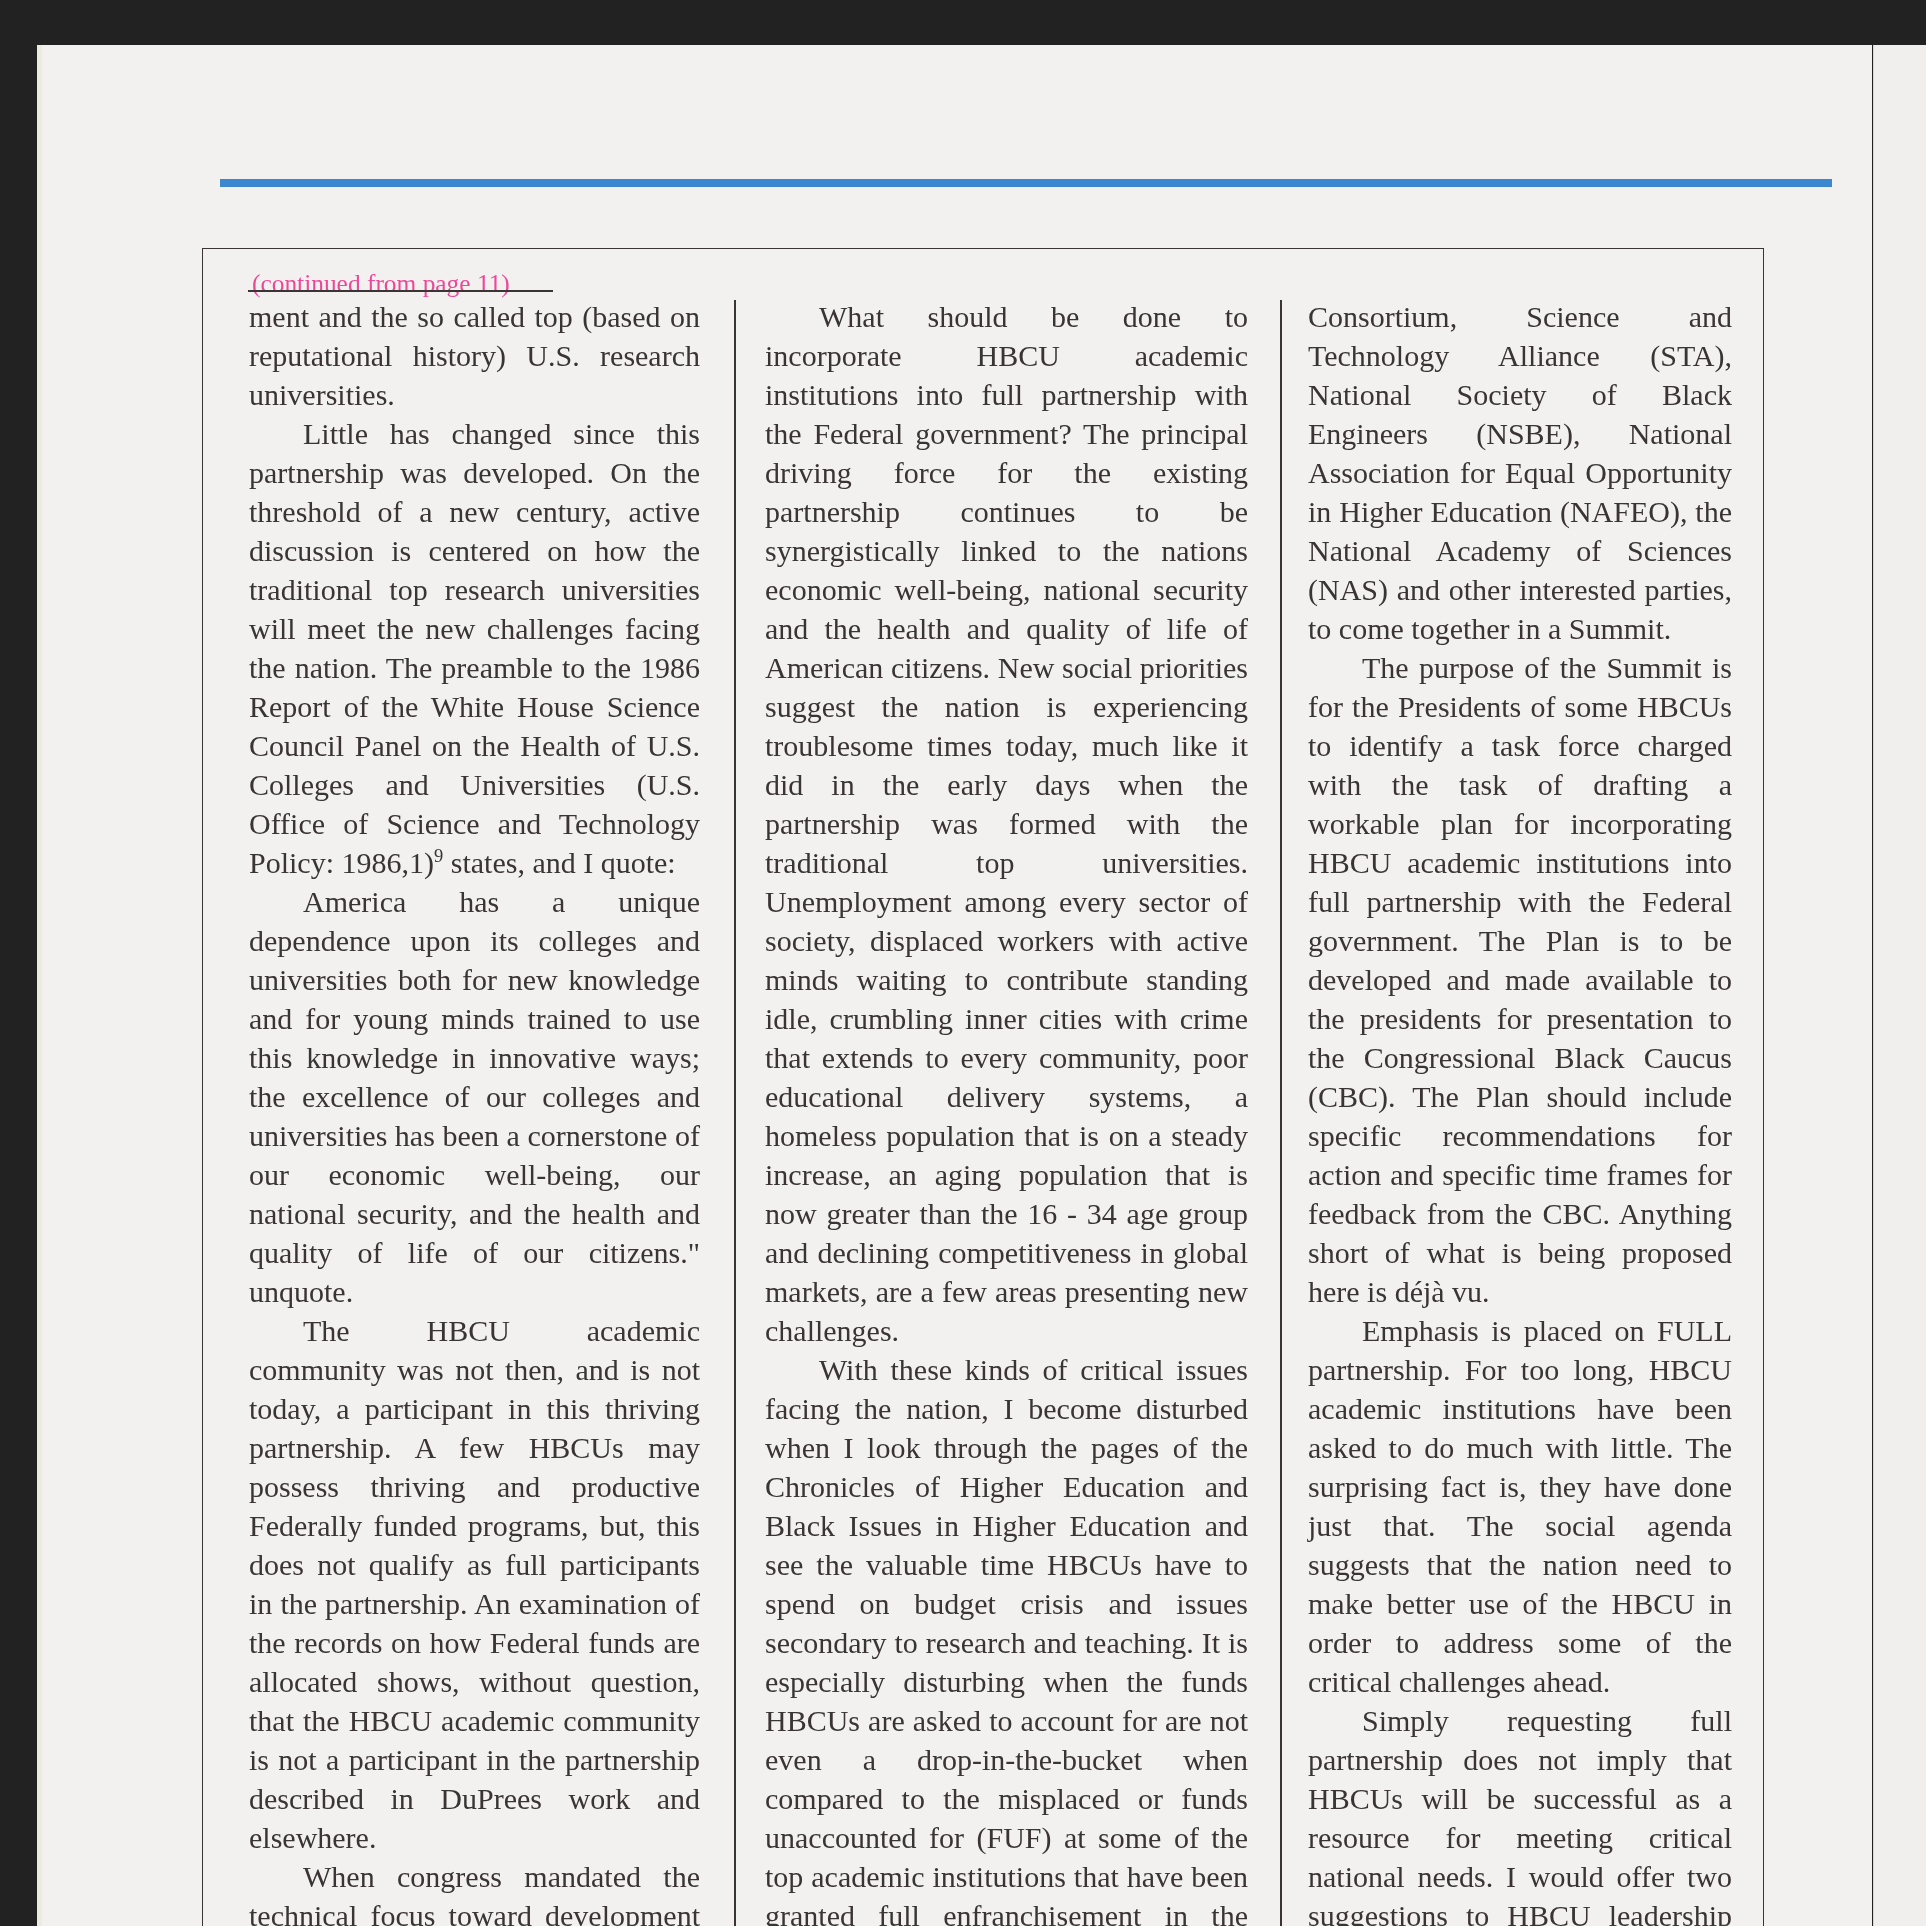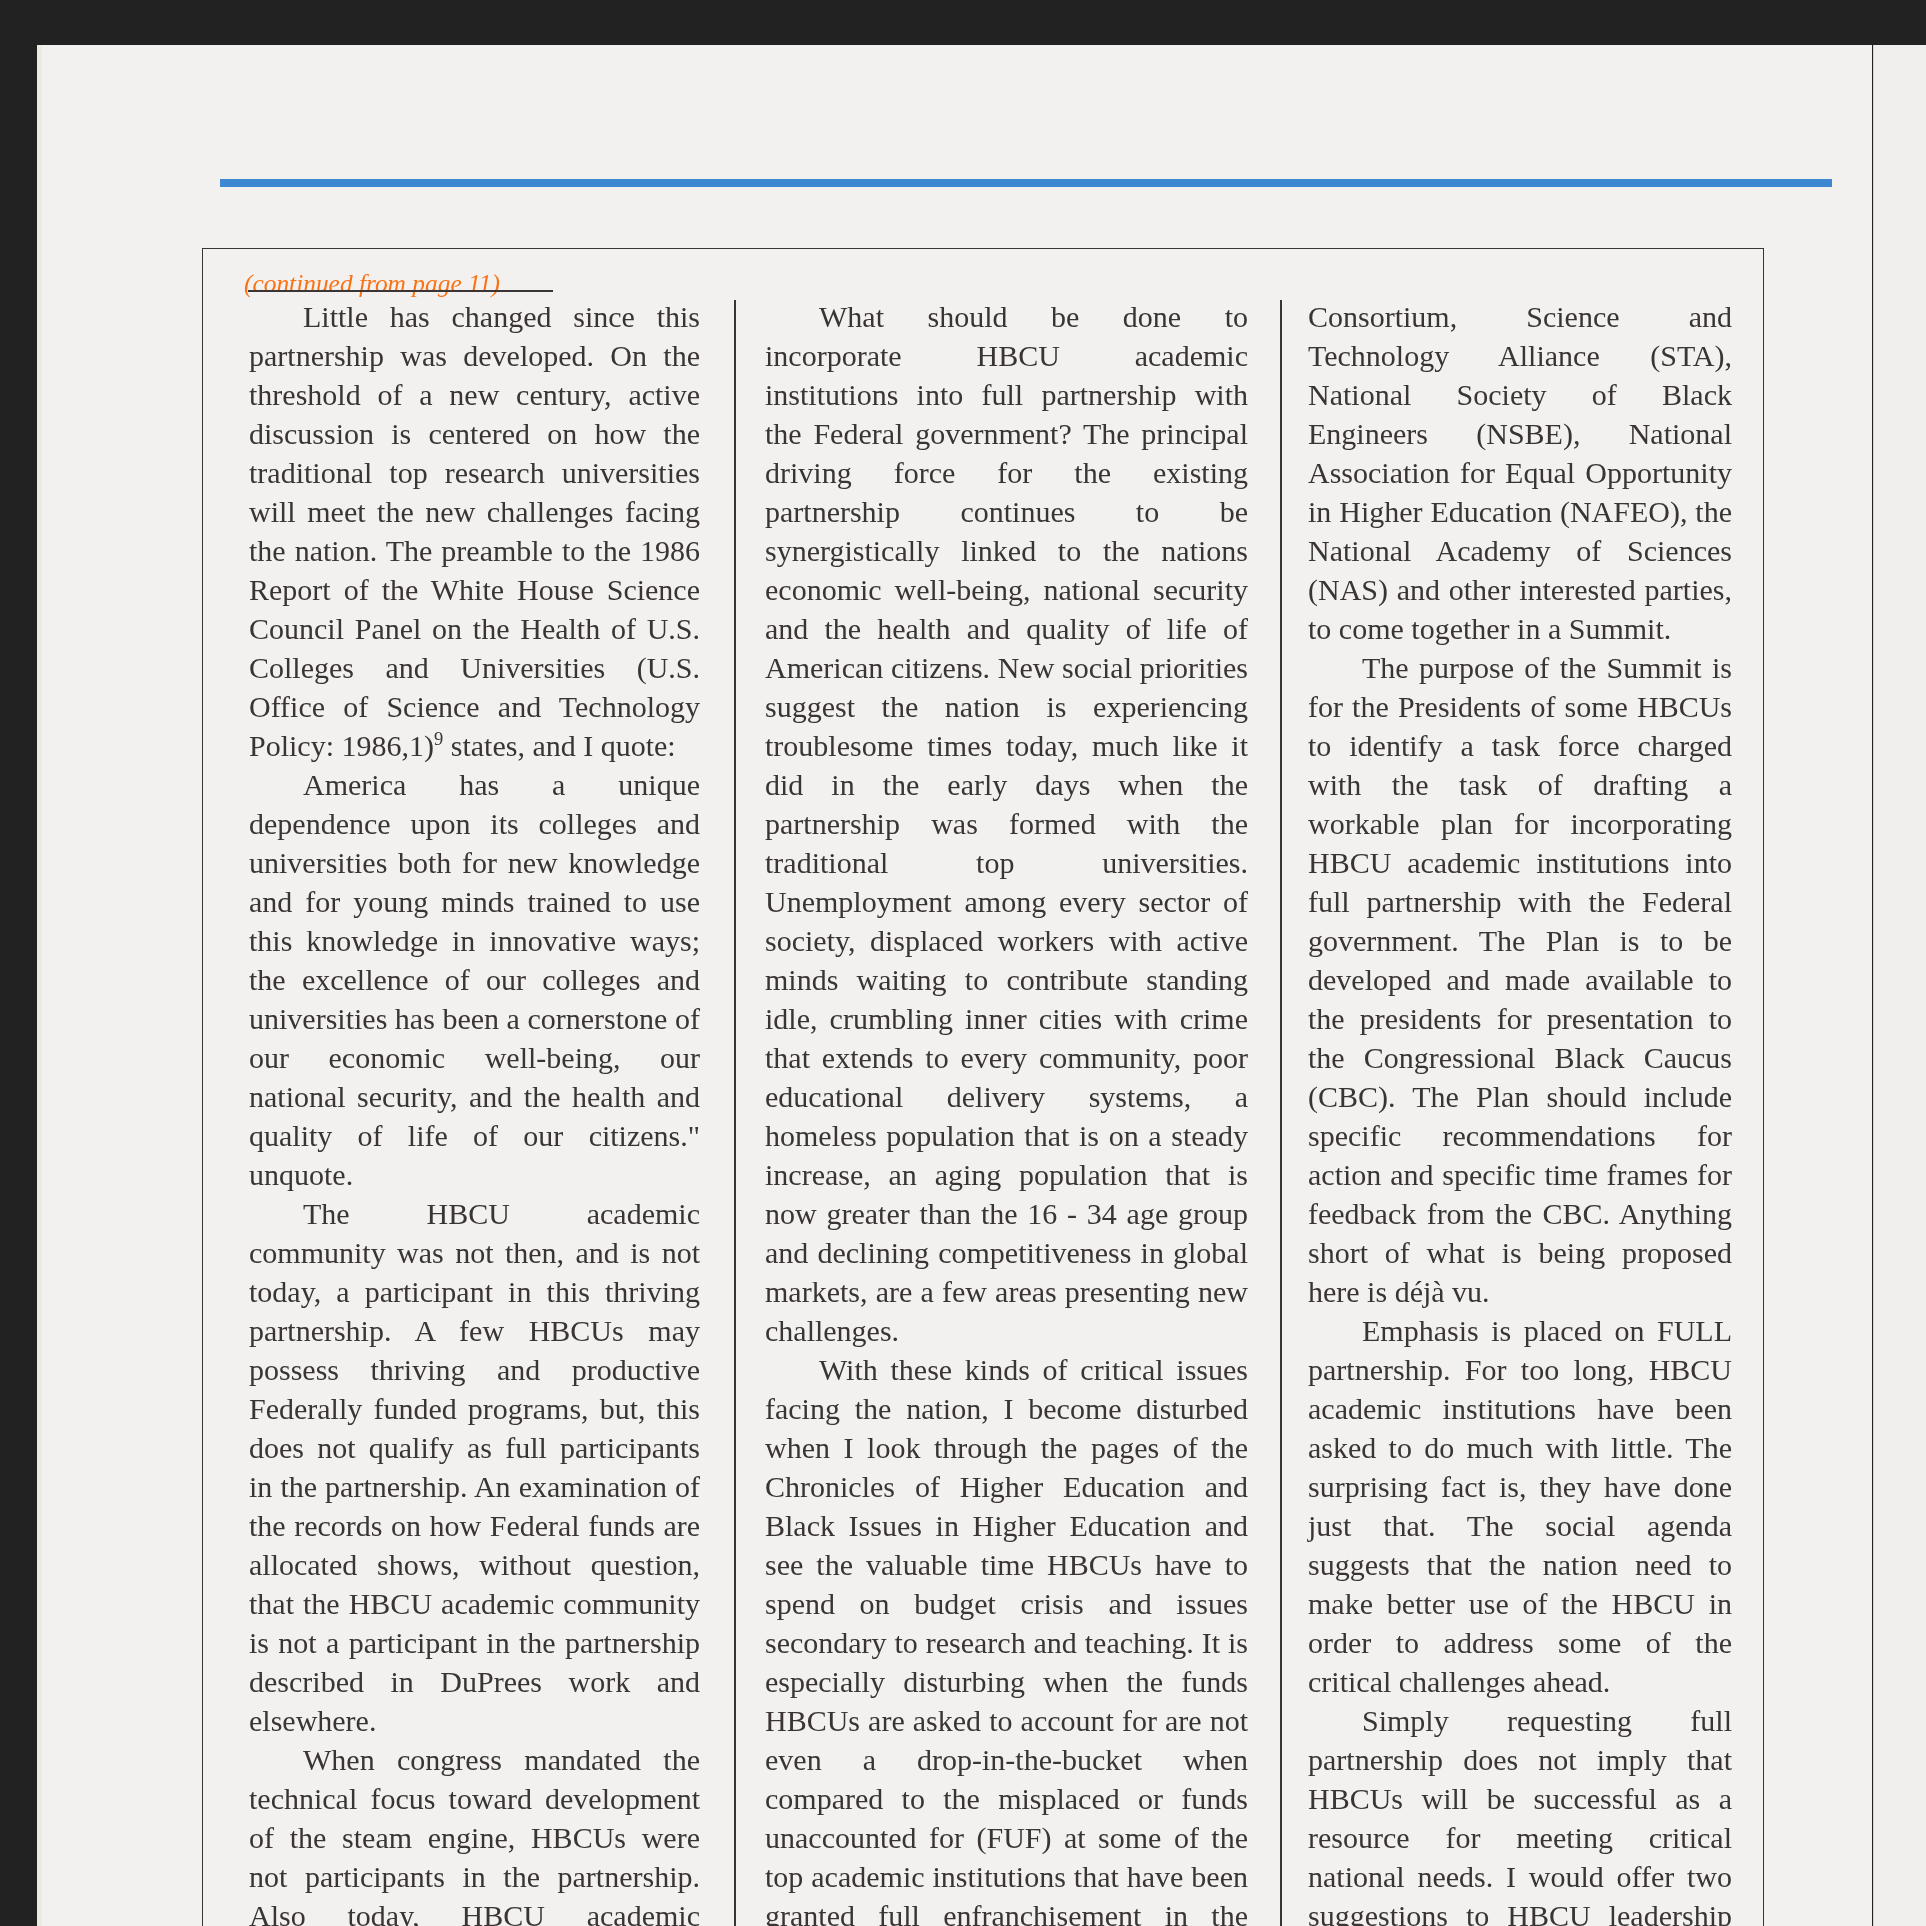--- a/index.html
+++ b/index.html
@@ -1,21 +1,21 @@
 <!DOCTYPE html>
 <html style="font-size:6.2px"><head>
 <meta charset="utf-8">
 <style>
   html, body { margin:0; padding:0; }
   body { width:2107px; height:2677px; background:#232223; position:relative; overflow:hidden; font-family:"Liberation Serif", serif; }
   .page { position:absolute; left:37px; top:45px; width:1835px; height:2631px; background:#f3f1f0; border-left:5.4px solid #ecebe0; box-sizing:border-box; }
   .page2 { position:absolute; left:1873px; top:45px; width:234px; height:2631px; background:#f1efee; border-left:1.2px solid #d8d6d4; }
   .rule-top { position:absolute; left:220px; top:179px; width:1612px; height:7.7px; background:#3c87cf; }
   .box { position:absolute; left:202px; top:248px; width:1562px; height:2190px; border:1.9px solid #3a3434; box-sizing:border-box; }
-  .cont-from { position:absolute; left:244px; top:266px; font-style:italic; font-size:25.4px; color:#f97316; line-height:35px; }
+  .cont-from { position:absolute; left:252px; top:266px; font-size:25.4px; color:#ec4899; line-height:35px; }
   .cont-from-rule { position:absolute; left:248px; top:290px; width:305px; height:1.9px; background:#3a3434; }
   .col { position:absolute; top:297px; font-size:30px; line-height:39px; color:#3a3434; text-align:justify; }
   .col p { margin:0; text-indent:0; }
   .col p.ind { text-indent:54px; }
   .col .it { }
   .col1 { left:249px; width:451px; }
   .col2 { left:765px; width:483px; }
   .col3 { left:1308px; width:424px; }
   .divider { position:absolute; width:1.5px; background:#3a3434; }
   .div1 { left:734px; top:300px; height:2065px; }
@@ -32,20 +32,21 @@
 
 <div class="box"></div>
 
 <div class="cont-from">(continued from page 11)</div>
 <div class="cont-from-rule"></div>
 
 <div class="divider div1"></div>
 <div class="divider div2"></div>
 
 <div class="col col1">
+  <p>ment and the so called top (based on reputational history) U.S. research universities.</p>
   <p class="ind"><span>Little has changed since this partnership was developed. On the threshold of a new century, active discussion is centered on how the traditional top research universities will meet the new challenges facing the nation. The preamble to the 1986 Report of the White House Science Council Panel on the Health of U.S. Colleges and Universities (U.S. Office of Science and Technology Policy: 1986,1)</span><sup>9</sup><span> states, and I quote:</span></p>
   <p class="ind it">America has a unique dependence upon its colleges and universities both for new knowledge and for young minds trained to use this knowledge in innovative ways; the excellence of our colleges and universities has been a cornerstone of our economic well-being, our national security, and the health and quality of life of our citizens." unquote.</p>
   <p class="ind">The HBCU academic community was not then, and is not today, a participant in this thriving partnership. A few HBCUs may possess thriving and productive Federally funded programs, but, this does not qualify as full participants in the partnership. An examination of the records on how Federal funds are allocated shows, without question, that the HBCU academic community is not a participant in the partnership described in DuPrees work and elsewhere.</p>
   <p class="ind">When congress mandated the technical focus toward development of the steam engine, HBCUs were not participants in the partnership. Also today, HBCU academic institutions are not partners in the congressionally mandated human genome, global climate change, cancer, AIDS and the many other national research programs. Federal funds to support outreach activities do not fit the framework of DuPrees partnership model.</p>
 </div>
 
 <div class="col col2">
   <p class="ind">What should be done to incorporate HBCU academic institutions into full partnership with the Federal government? The principal driving force for the existing partnership continues to be synergistically linked to the nations economic well-being, national security and the health and quality of life of American citizens. New social priorities suggest the nation is experiencing troublesome times today, much like it did in the early days when the partnership was formed with the traditional top universities. Unemployment among every sector of society, displaced workers with active minds waiting to contribute standing idle, crumbling inner cities with crime that extends to every community, poor educational delivery systems, a homeless population that is on a steady increase, an aging population that is now greater than the 16 - 34 age group and declining competitiveness in global markets, are a few areas presenting new challenges.</p>
   <p class="ind"><span>With these kinds of critical issues facing the nation, I become disturbed when I look through the pages of the </span><span class="it">Chronicles of Higher Education and Black Issues in Higher Education</span><span> and see the valuable time HBCUs have to spend on budget crisis and issues secondary to research and teaching. It is especially disturbing when the funds HBCUs are asked to account for are not even a drop-in-the-bucket when compared to the misplaced or funds unaccounted for (FUF) at some of the top academic institutions that have been granted full enfranchisement in the partnership. How can we as a nation continue to promote such double standards, and to do so at a time when the challenges facing us suggest that solutions should be sought from all sectors of society.</span></p>
 

